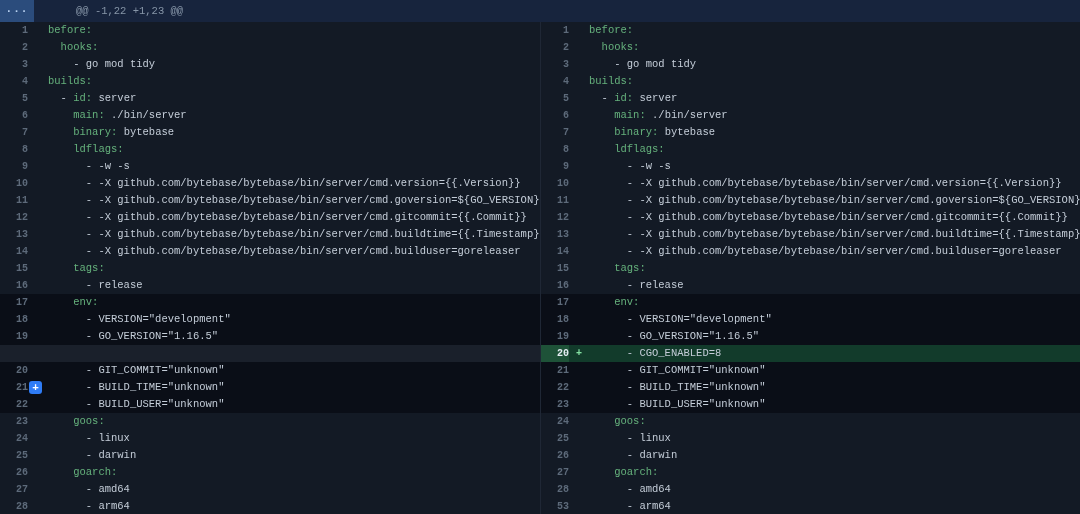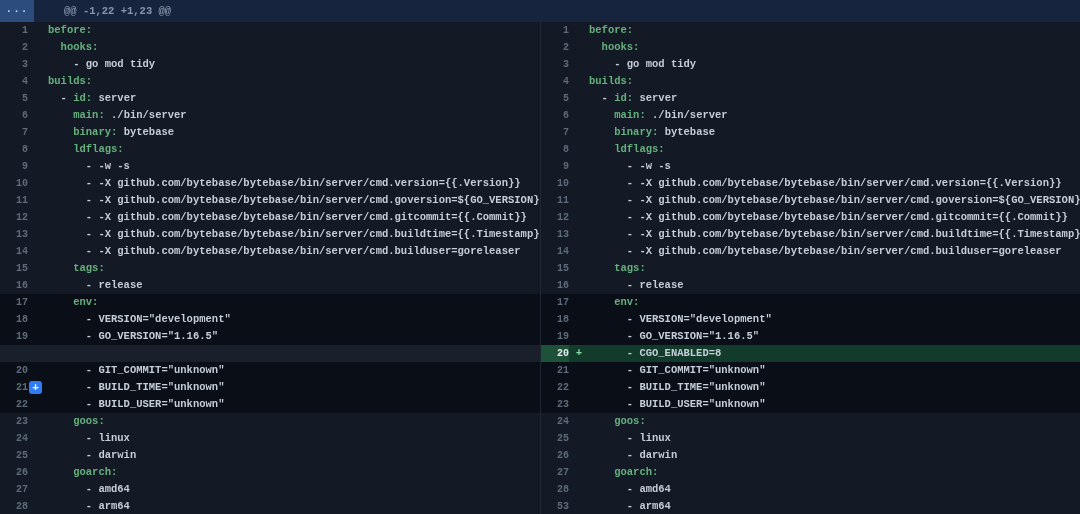--- a/index.html
+++ b/index.html
@@ -25,22 +25,22 @@
     height:22px;flex:0 0 22px;background:var(--header-bg);
     display:flex;align-items:stretch;
   }
   .expand-btn{
     width:34px;border:none;background:var(--expand-bg);color:#b9d2f2;
     font-size:11px;font-weight:bold;letter-spacing:1px;cursor:pointer;
     display:flex;align-items:center;justify-content:center;line-height:1;
     font-family:inherit;
   }
   .hunk-label{
-    color:var(--hunk-text);font-size:10.5px;font-weight:700;
-    display:flex;align-items:center;padding-left:30px;white-space:pre;
+    color:var(--hunk-text);font-size:10.5px;font-weight:400;
+    display:flex;align-items:center;padding-left:42px;white-space:pre;
   }
   .panes{flex:1;display:flex;overflow:hidden;}
   .pane{width:540px;overflow:hidden;background:var(--row-bg);}
   .pane.right{border-left:1px solid #1f2735;}
   .row{
     height:17px;display:flex;align-items:center;white-space:pre;
     background:var(--row-bg);
   }
   .row.t-dark{background:var(--dark-bg);}
   .row.t-placeholder{background:var(--placeholder-bg);}
@@ -55,21 +55,21 @@
     position:relative;font-size:10px;font-weight:700;color:var(--added-marker);
   }
   .comment-btn{
     position:absolute;left:1px;top:2px;width:13px;height:13px;
     background:var(--comment-btn);border:none;border-radius:3px;
     color:#ffffff;font-size:11px;line-height:12px;font-weight:700;
     cursor:pointer;display:flex;align-items:center;justify-content:center;
     font-family:inherit;padding:0;
   }
   .code{
-    flex:1;font-size:10.5px;font-weight:700;height:17px;line-height:17px;
+    flex:1;font-size:10.5px;font-weight:400;height:17px;line-height:17px;
     color:var(--plain-color);overflow:hidden;
   }
   .seg-key{color:var(--key-color);}
   .seg-plain{color:var(--plain-color);text-align:right;}
 </style>
 </head>
 <body>
 
 <div class="diff">
   <div class="hunk-header">

